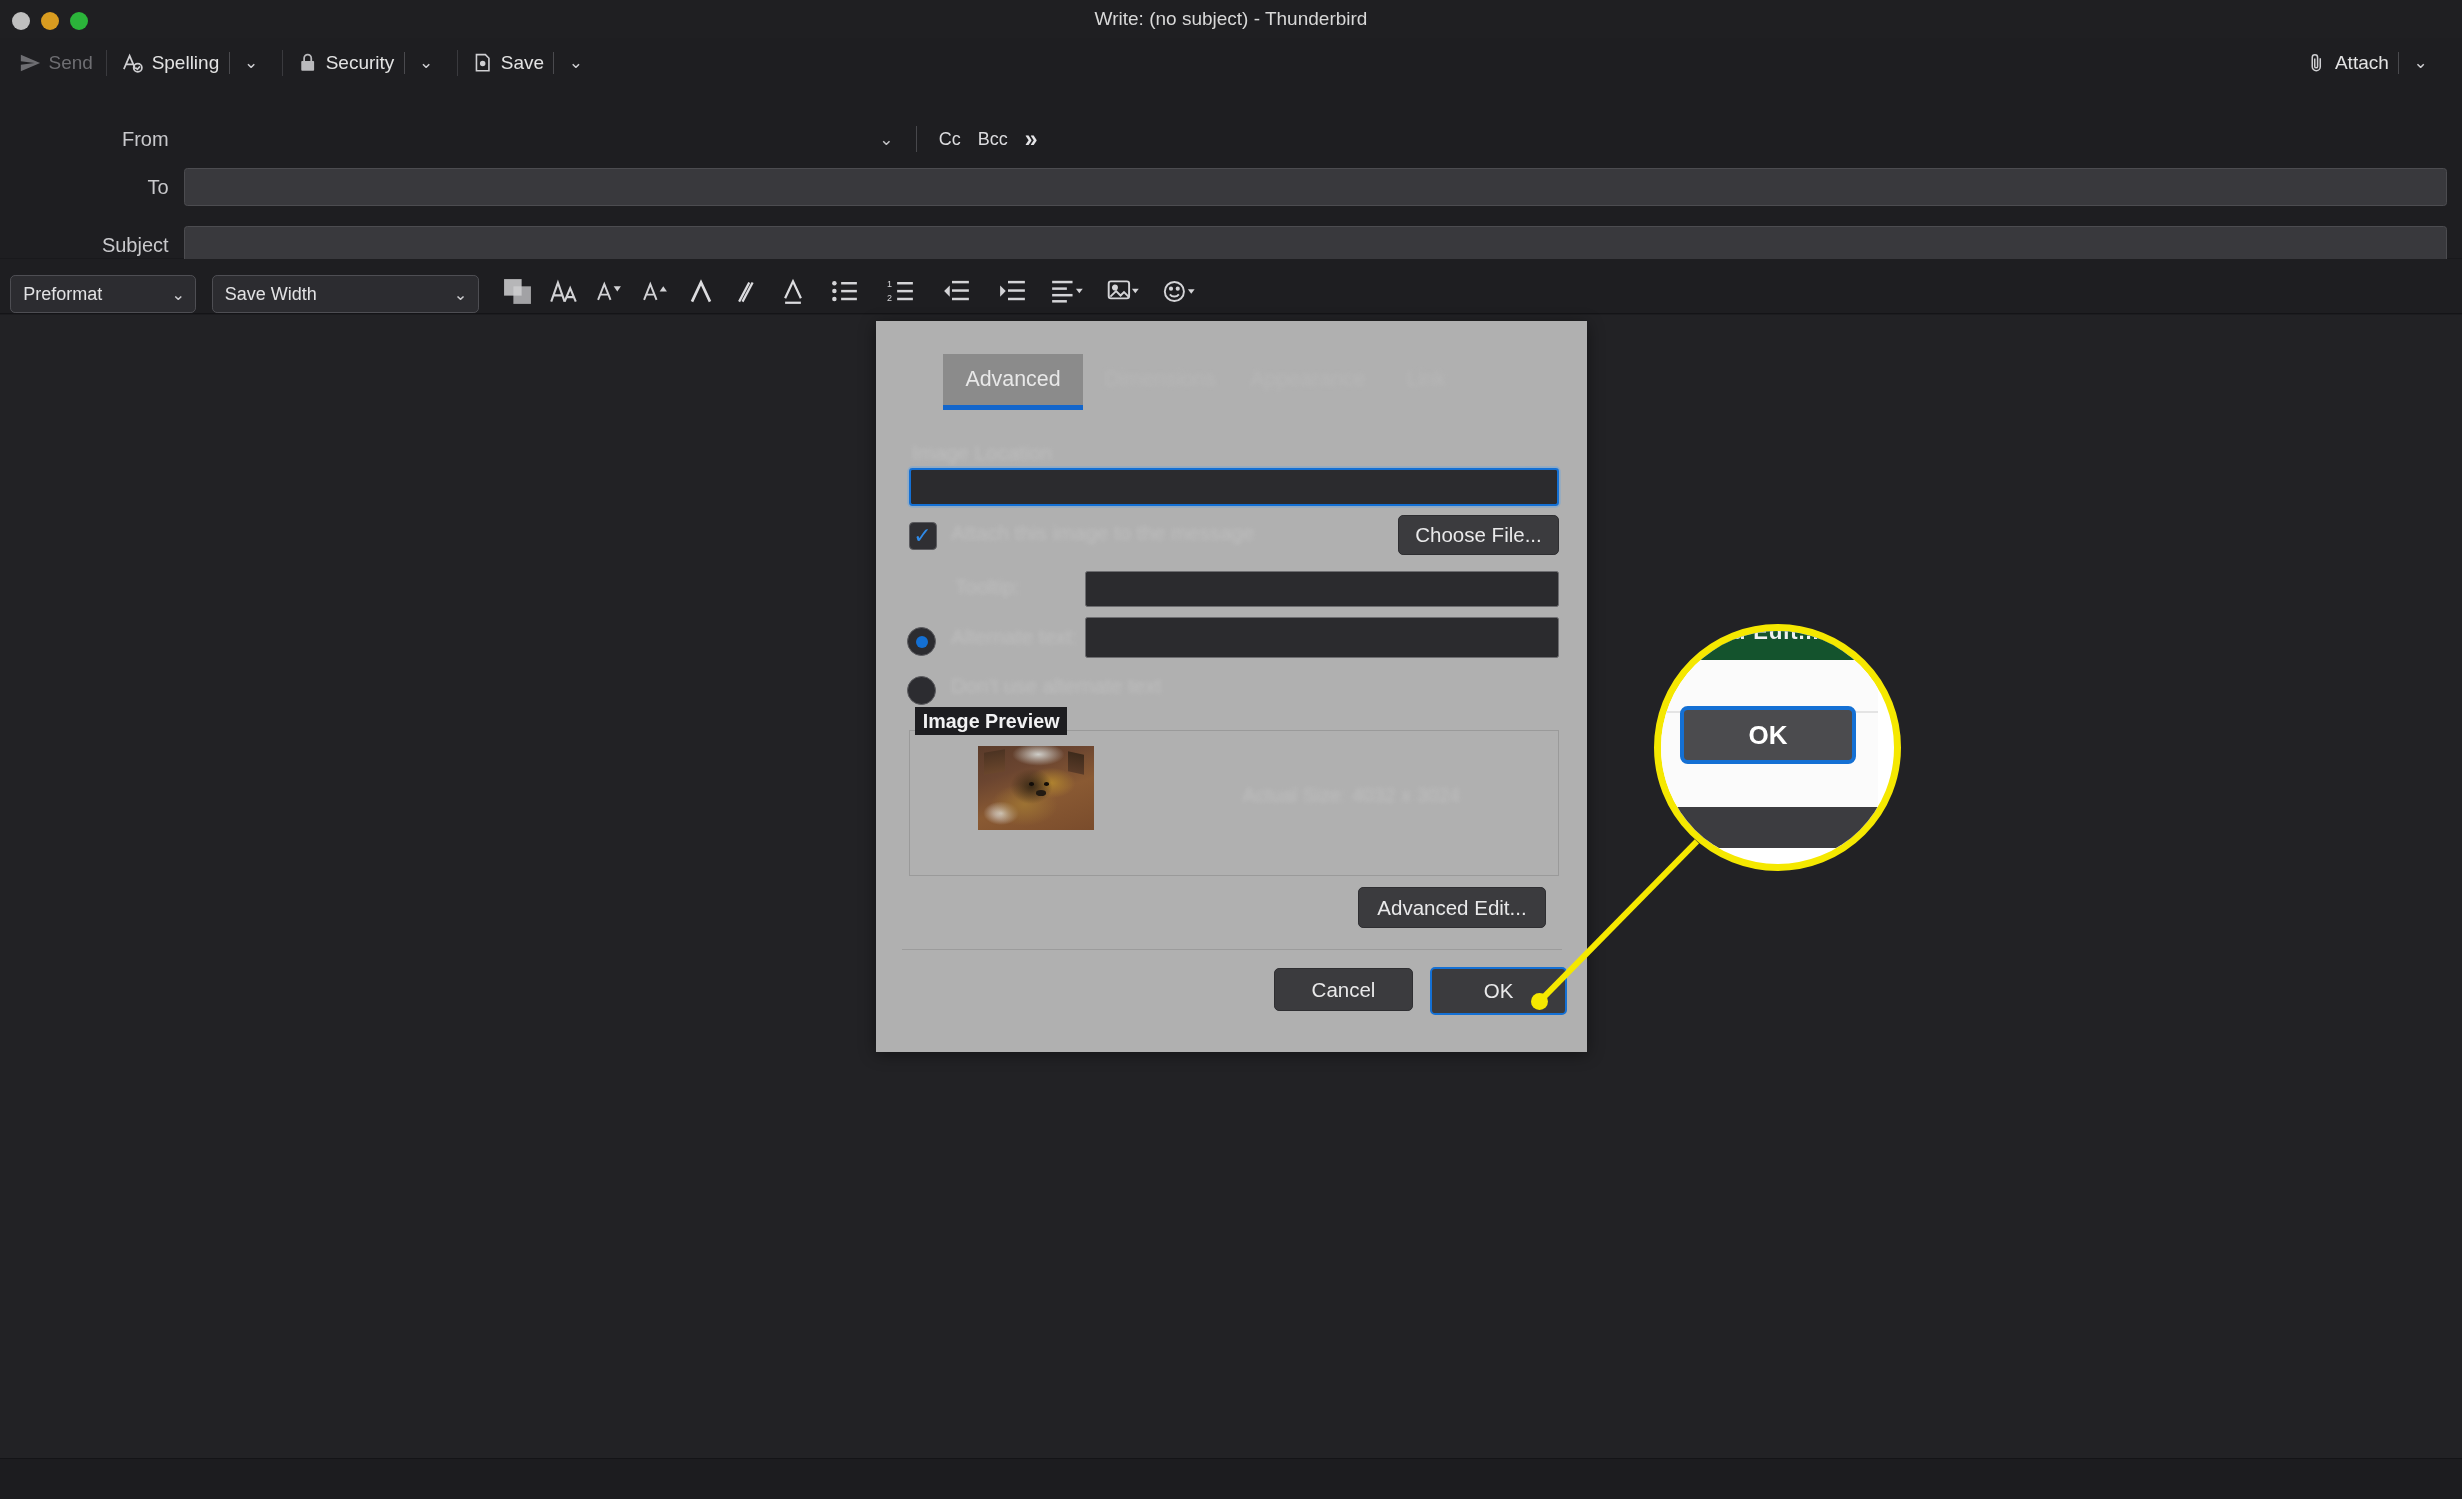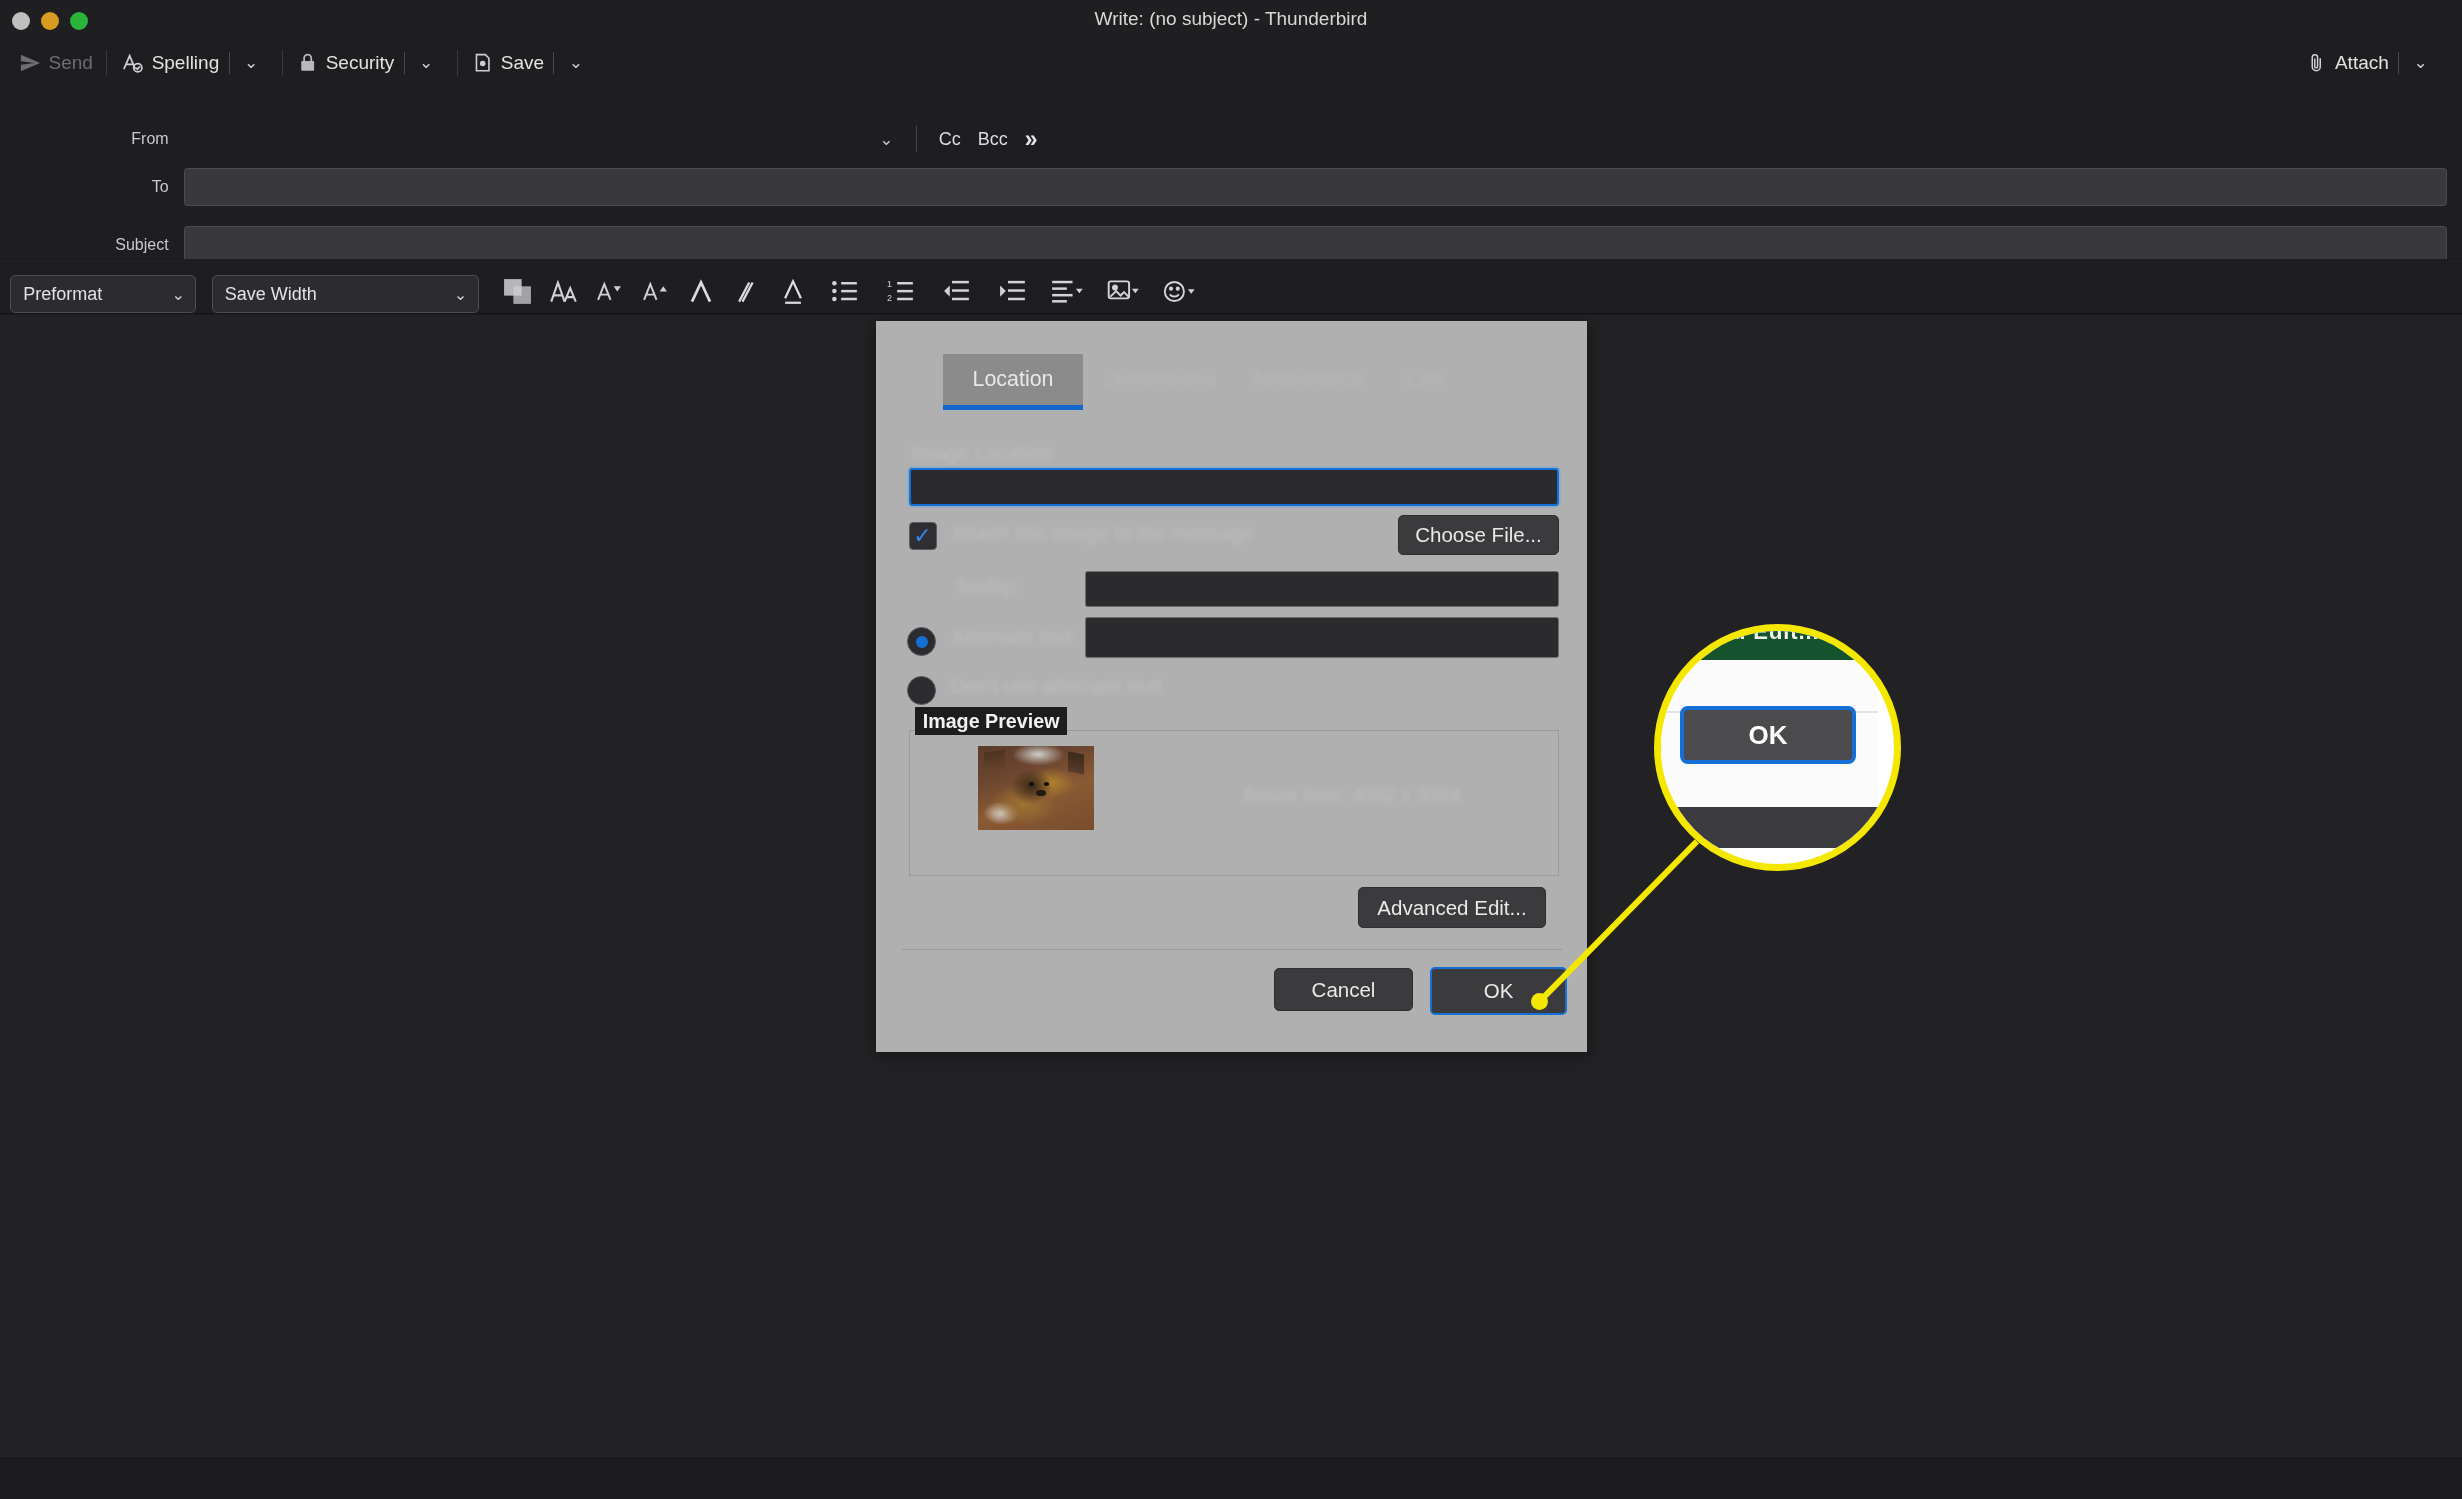--- a/index.html
+++ b/index.html
@@ -63,21 +63,21 @@
 
   
   .addr {
     position: absolute; left: 0; top: 87px; width: 2462px; height: 171px;
     background: #1e1e21;
     border-bottom: 0.9px solid #19191c;
   }
   .addr-row { position: absolute; left: 0; width: 2462px; display: flex; align-items: center; }
   .addr-label {
     width: 184px; text-align: right; padding-right: 15.4px;
-    color: #c9c9cc; font-size: 16px; box-sizing: border-box;
+    color: #c9c9cc; font-size: 20px; box-sizing: border-box;
   }
   .from-box {
     flex: 0 0 auto; width: 718px; height: 36px;
     display: flex; align-items: center; justify-content: flex-end;
   }
   .from-caret { color: #c4c4c7; font-size: 17px; padding-right: 8.5px; }
   .vsep { width: 0.9px; height: 26px; background: #48484c; margin: 0 13.7px; }
   .cc-btn { color: #dcdcdf; font-size: 18px; padding: 3.4px 8.5px; }
   .chev2 { color: #e4e4e7; font-size: 23px; padding: 0 8.5px; font-weight: bold; }
   .addr-input {
@@ -498,21 +498,21 @@
   </div>
 
   <div class="bodyarea">
     <div class="body-bottombar"></div>
   </div>
 
   <div class="dialog">
 
     <div class="tabs">
       <div class="tab active">
-        <span>Location</span>
+        <span>Advanced</span>
       </div>
       <div class="tab inactive t-dim">
         <span>Dimensions</span>
       </div>
       <div class="tab inactive t-app">
         <span>Appearance</span>
       </div>
       <div class="tab inactive t-link">
         <span>Link</span>
       </div>

